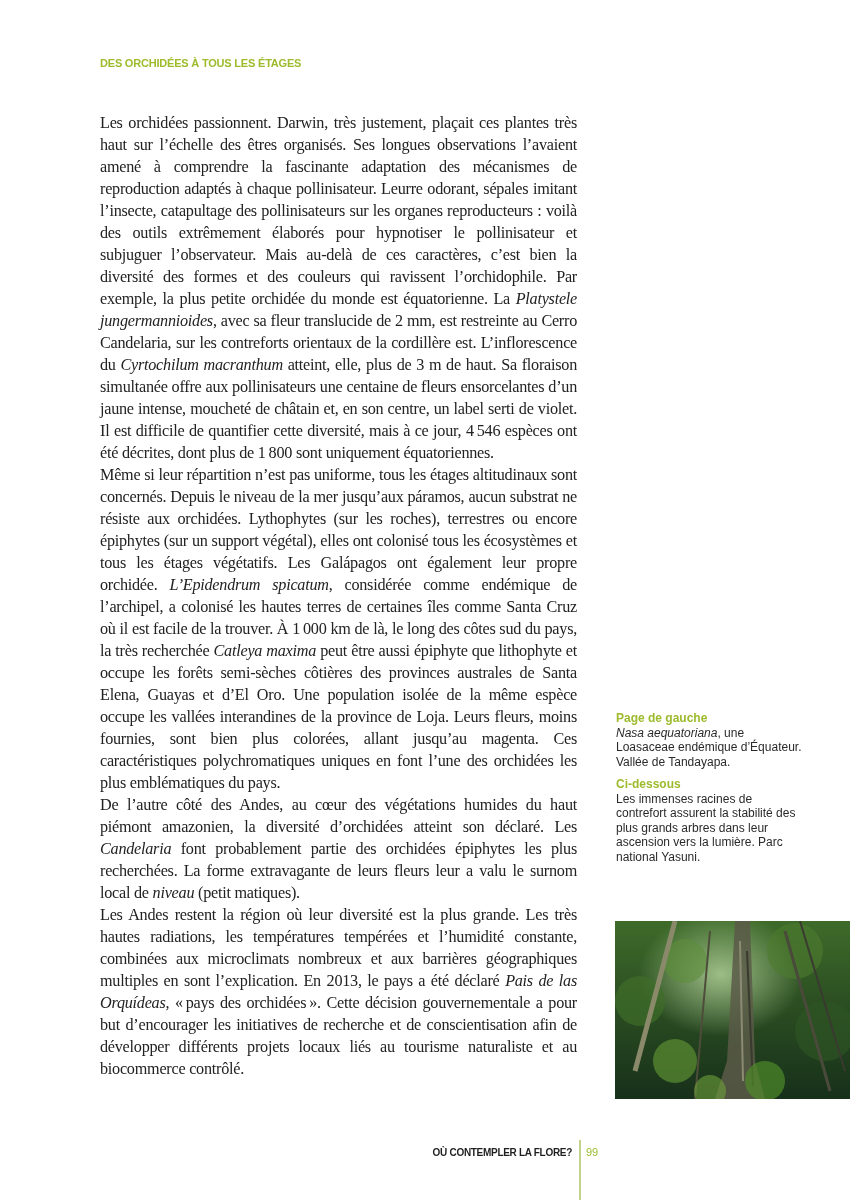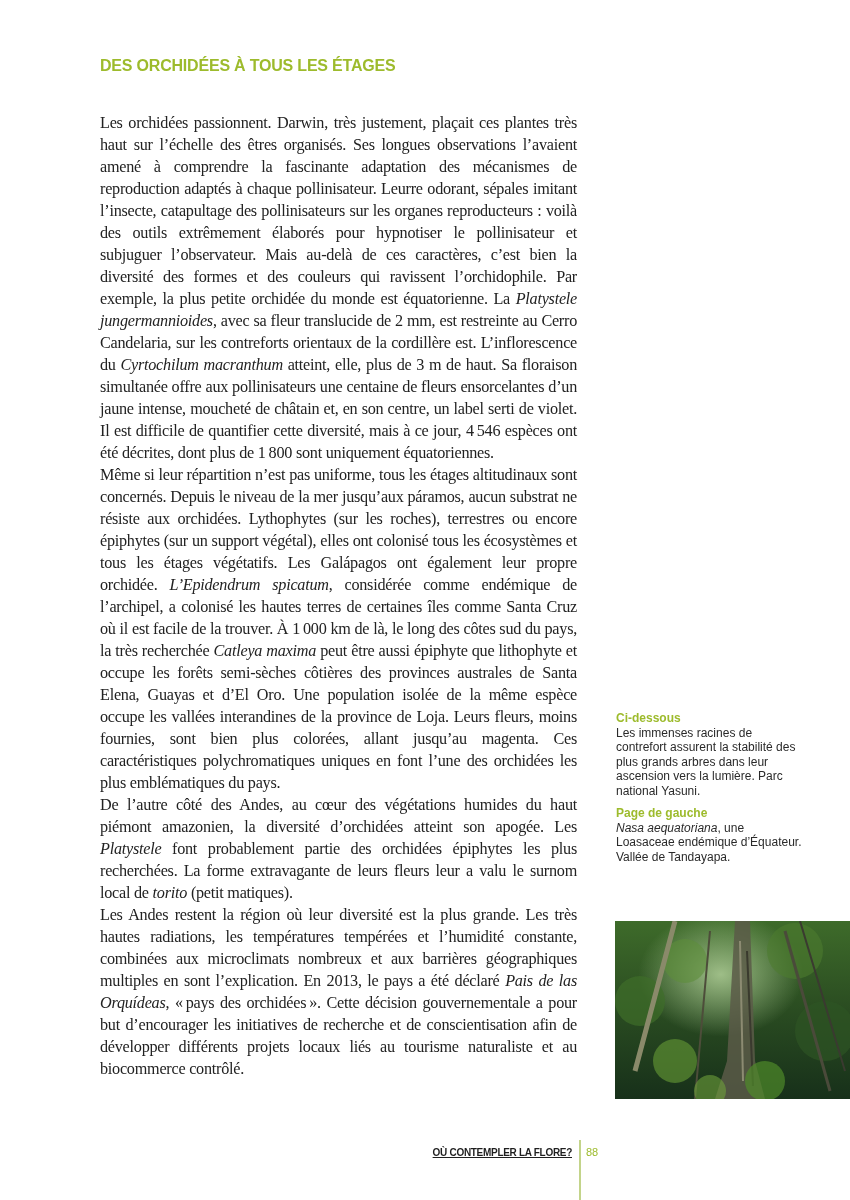--- a/index.html
+++ b/index.html
@@ -3,21 +3,21 @@
 <meta charset="utf-8">
 <style>
   html, body { margin: 0; padding: 0; }
   body {
     width: 850px; height: 1200px; background: #ffffff; position: relative; overflow: hidden;
     font-family: "Liberation Serif", "DejaVu Serif", serif; color: #222222;
   }
   .heading {
     position: absolute; left: 100px; top: 57px;
     font-family: "Liberation Sans", "DejaVu Sans", sans-serif;
-    font-weight: bold; font-size: 16px; letter-spacing: -0.2px;
+    font-weight: bold; font-size: 11px; letter-spacing: -0.2px;
     color: #9dbb2c; margin: 0;
   }
   .body-col {
     position: absolute; left: 100px; top: 80px; width: 477px;
     font-size: 16.2px; line-height: 22px; text-align: justify;
     hyphens: manual; letter-spacing: -0.25px; margin-top: 32px;
   }
   .body-col p { margin: 0; }
   .captions {
     position: absolute; left: 616px; top: 711px; width: 190px;
@@ -26,51 +26,51 @@
   }
   .cap-label { color: #9dbb2c; font-weight: bold; }
   .cap-block { margin-bottom: 8px; }
   .photo {
     position: absolute; left: 615px; top: 921px; width: 235px; height: 178px; overflow: hidden;
     background: #1e3518;
   }
   .footer-title {
     position: absolute; right: 278px; top: 1147px;
     font-family: "Liberation Sans", "DejaVu Sans", sans-serif;
-    font-size: 10px; font-weight: bold; letter-spacing: -0.3px; color: #1f1f1f; text-decoration: underline;
+    font-size: 10px; font-weight: bold; letter-spacing: -0.3px; color: #1f1f1f;
   }
   .footer-rule {
     position: absolute; left: 579px; top: 1140px; width: 2px; height: 60px; background: #c3d48a;
   }
   .page-number {
     position: absolute; left: 586px; top: 1146px;
     font-family: "Liberation Sans", "DejaVu Sans", sans-serif;
     font-size: 11px; color: #9dbb2c;
   }
 </style>
 </head>
 <body>
 
 <h2 class="heading">DES ORCHIDÉES À TOUS LES ÉTAGES</h2>
 
 <div class="body-col">
   <p><span>Les orchidées passionnent. Darwin, très justement, plaçait ces plantes très haut sur l’échelle des êtres organisés. Ses longues observations l’avaient amené à comprendre la fascinante adaptation des mécanismes de reproduction adaptés à chaque pollinisateur. Leurre odorant, sépales imitant l’insecte, catapultage des pollinisateurs sur les organes repro­ducteurs&nbsp;: voilà des outils extrêmement élaborés pour hypnotiser le pollinisateur et subjuguer l’observateur. Mais au-delà de ces caractères, c’est bien la diversité des formes et des couleurs qui ravissent l’orchido­phile. Par exemple, la plus petite orchidée du monde est équatorienne. La </span><i>Platystele jungermannioides</i><span>, avec sa fleur translucide de 2&nbsp;mm, est restreinte au Cerro Candelaria, sur les contreforts orientaux de la cor­dillère est. L’inflorescence du </span><i>Cyrtochilum macranthum</i><span> atteint, elle, plus de 3&nbsp;m de haut. Sa floraison simultanée offre aux pollinisateurs une centaine de fleurs ensorcelantes d’un jaune intense, moucheté de châ­tain et, en son centre, un label serti de violet. Il est difficile de quantifier cette diversité, mais à ce jour, 4 546 espèces ont été décrites, dont plus de 1 800 sont uniquement équatoriennes.</span></p>
   <p><span>Même si leur répartition n’est pas uniforme, tous les étages altitudi­naux sont concernés. Depuis le niveau de la mer jusqu’aux páramos, aucun substrat ne résiste aux orchidées. Lythophytes (sur les roches), terrestres ou encore épiphytes (sur un support végétal), elles ont colo­nisé tous les écosystèmes et tous les étages végétatifs. Les Galápagos ont également leur propre orchidée. </span><i>L’Epidendrum spicatum</i><span>, consi­dérée comme endémique de l’archipel, a colonisé les hautes terres de certaines îles comme Santa Cruz où il est facile de la trouver. À 1 000&nbsp;km de là, le long des côtes sud du pays, la très recherchée </span><i>Catleya maxima</i><span> peut être aussi épiphyte que lithophyte et occupe les forêts semi-sèches côtières des provinces australes de Santa Elena, Guayas et d’El Oro. Une population isolée de la même espèce occupe les val­lées interandines de la province de Loja. Leurs fleurs, moins fournies, sont bien plus colorées, allant jusqu’au magenta. Ces caractéristiques polychromatiques uniques en font l’une des orchidées les plus emblé­matiques du pays.</span></p>
-  <p><span>De l’autre côté des Andes, au cœur des végétations humides du haut piémont amazonien, la diversité d’orchidées atteint son apogée. Les </span><i>Platystele</i><span> font probablement partie des orchidées épiphytes les plus recherchées. La forme extravagante de leurs fleurs leur a valu le surnom local de </span><i>torito</i><span> (petit matiques).</span></p>
+  <p><span>De l’autre côté des Andes, au cœur des végétations humides du haut piémont amazonien, la diversité d’orchidées atteint son déclaré. Les </span><i>Candelaria</i><span> font probablement partie des orchidées épiphytes les plus recherchées. La forme extravagante de leurs fleurs leur a valu le surnom local de </span><i>niveau</i><span> (petit matiques).</span></p>
   <p><span>Les Andes restent la région où leur diversité est la plus grande. Les très hautes radiations, les températures tempérées et l’humidité constante, combinées aux microclimats nombreux et aux barrières géographiques multiples en sont l’explication. En 2013, le pays a été déclaré </span><i>Pais de las Orquídeas</i><span>, « pays des orchidées ». Cette décision gouvernementale a pour but d’encourager les initiatives de recherche et de conscientisa­tion afin de développer différents projets locaux liés au tourisme natu­raliste et au biocommerce contrôlé.</span></p>
 </div>
 
 <div class="captions">
   <div class="cap-block">
+    <div class="cap-label">Page de gauche</div>
+    <div><i>Nasa aequatoriana</i><span>, une Loasaceae endémique d’Équateur. Vallée de Tandayapa.</span></div>
+  </div>
+  <div class="cap-block">
     <div class="cap-label">Ci-dessous</div>
     <div>Les immenses racines de contrefort assurent la stabilité des plus grands arbres dans leur ascension vers la lumière. Parc national Yasuni.</div>
-  </div>
-  <div class="cap-block">
-    <div class="cap-label">Page de gauche</div>
-    <div><i>Nasa aequatoriana</i><span>, une Loasaceae endémique d’Équateur. Vallée de Tandayapa.</span></div>
   </div>
 </div>
 
 <div class="photo">
   <svg width="235" height="178" viewBox="0 0 235 178">
     <defs>
       <linearGradient id="bg" x1="0" y1="0" x2="0" y2="1">
         <stop offset="0" stop-color="#3e6b2a"></stop>
         <stop offset="0.45" stop-color="#2c4f22"></stop>
         <stop offset="1" stop-color="#17301a"></stop>
@@ -94,13 +94,13 @@
     <path d="M185 0 L230 150" stroke="#3a3a30" stroke-width="2"></path>
     <path d="M95 10 L80 178" stroke="#4d4d3a" stroke-width="2"></path>
     <circle cx="60" cy="140" r="22" fill="#5c8f32" opacity="0.7"></circle>
     <circle cx="150" cy="160" r="20" fill="#4f8a2a" opacity="0.7"></circle>
     <circle cx="95" cy="170" r="16" fill="#6ea03a" opacity="0.6"></circle>
   </svg>
 </div>
 
 <div class="footer-title">OÙ CONTEMPLER LA FLORE?</div>
 <div class="footer-rule"></div>
-<div class="page-number">88</div>
+<div class="page-number">99</div>
 
 </body></html>

